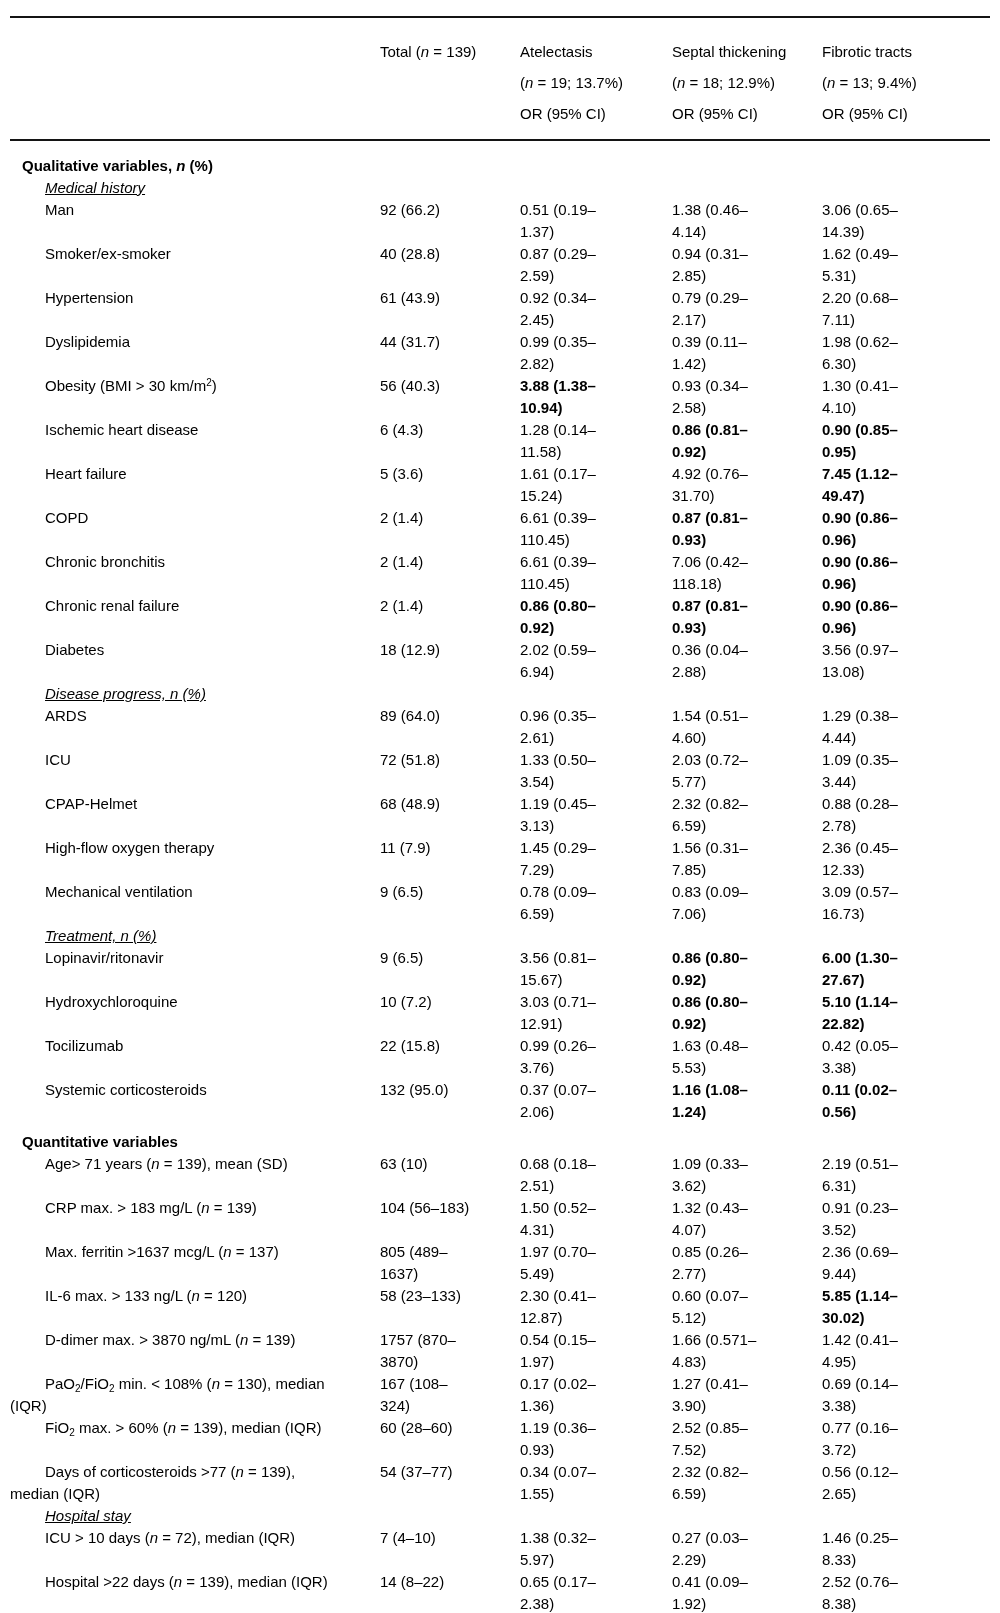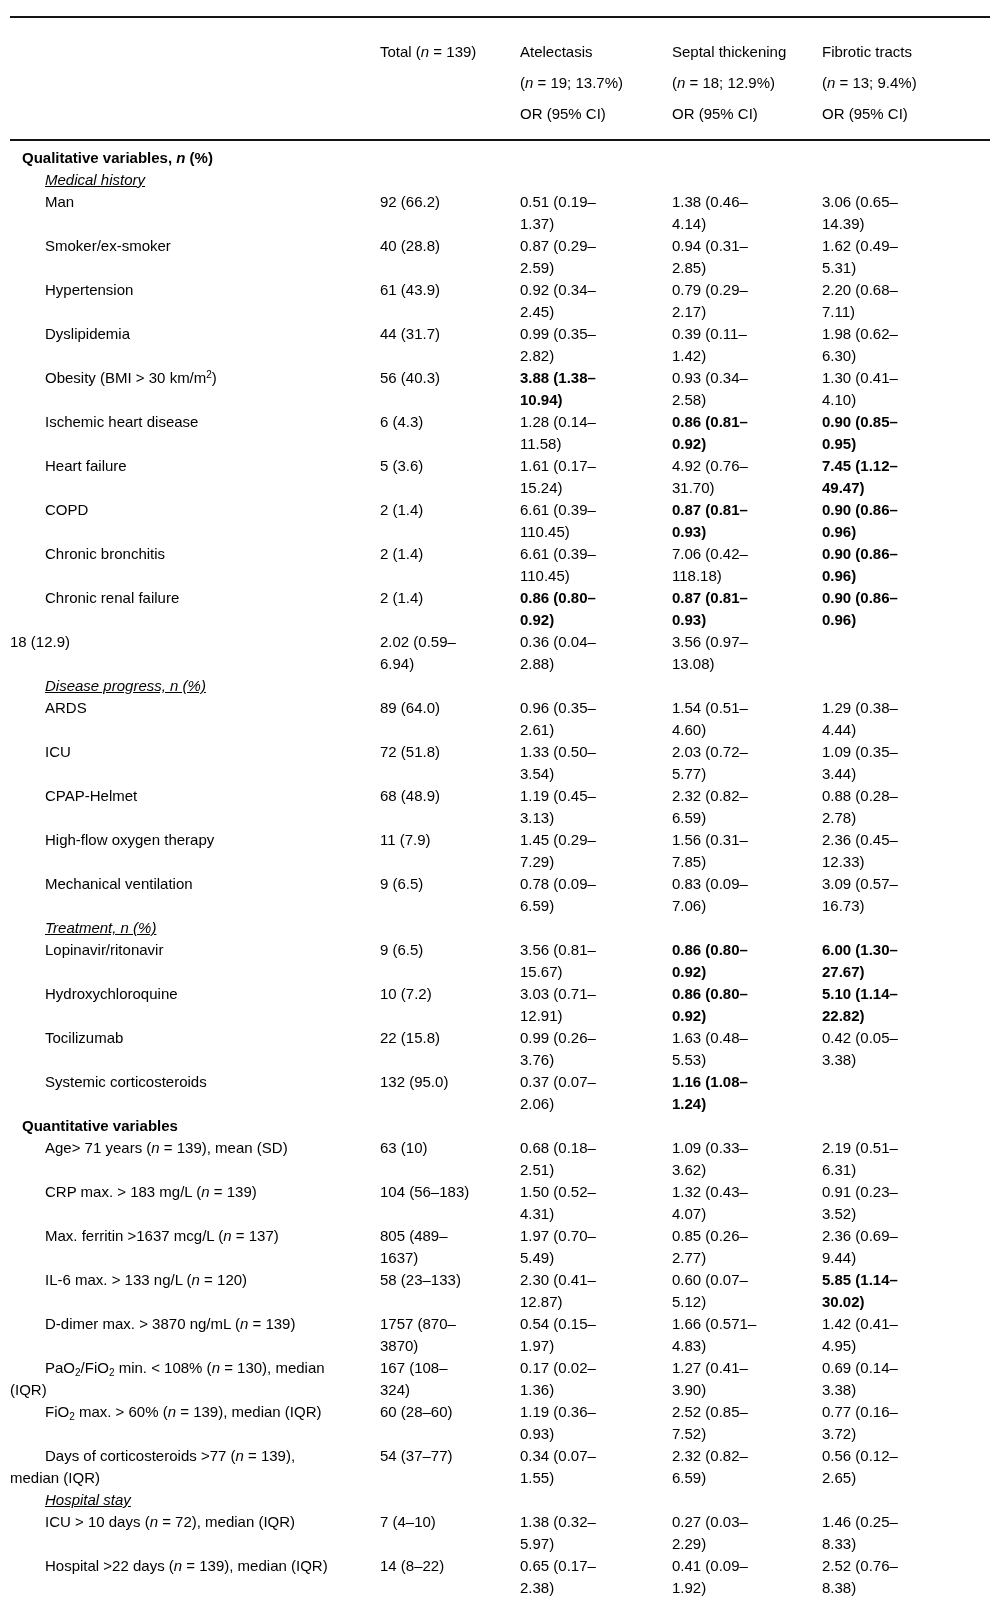--- a/index.html
+++ b/index.html
@@ -36,21 +36,21 @@
     display: grid;
     grid-template-columns: 370px 140px 152px 150px 168px;
     align-items: start;
   }
   .cell {
     line-height: 22px;
     white-space: pre-line;
     padding-right: 10px;
   }
   
-  .t-section .label { font-weight: bold; text-indent: 12px; }
+  .t-section .label { font-weight: bold; text-indent: 12px; margin-top: 8px; }
   .t-subsection .label { font-style: italic; text-indent: 35px; text-decoration: underline; }
   .t-subplain .label { text-indent: 35px; }
   .t-data .label { text-indent: 35px; }
   sub, sup { font-size: 10px; line-height: 0; }
   sup { vertical-align: 5px; }
   sub { vertical-align: -3px; }
   b { font-weight: bold; }
   i { font-style: italic; }
 </style>
 </head>
@@ -173,20 +173,21 @@
         <div class="cell label">Chronic renal failure</div>
         <div class="cell val">2 (1.4)</div>
         <div class="cell val"><b>0.86 (0.80–
 0.92)</b></div>
         <div class="cell val"><b>0.87 (0.81–
 0.93)</b></div>
         <div class="cell val"><b>0.90 (0.86–
 0.96)</b></div>
       </div>
       <div class="row t-data">
+        <div class="cell label">Diabetes</div>
         <div class="cell val">18 (12.9)</div>
         <div class="cell val">2.02 (0.59–
 6.94)</div>
         <div class="cell val">0.36 (0.04–
 2.88)</div>
         <div class="cell val">3.56 (0.97–
 13.08)</div>
       </div>
       <div class="row t-subsection">
         <div class="cell label">Disease progress, n (%)</div>
@@ -274,20 +275,22 @@
         <div class="cell val">0.42 (0.05–
 3.38)</div>
       </div>
       <div class="row t-data">
         <div class="cell label">Systemic corticosteroids</div>
         <div class="cell val">132 (95.0)</div>
         <div class="cell val">0.37 (0.07–
 2.06)</div>
         <div class="cell val"><b>1.16 (1.08–
 1.24)</b></div>
+        <div class="cell val"><b>0.11 (0.02–
+0.56)</b></div>
       </div>
       <div class="row t-section">
         <div class="cell label">Quantitative variables</div>
       </div>
       <div class="row t-data">
         <div class="cell label">Age&gt; 71 years (<i>n</i> = 139), mean (SD)</div>
         <div class="cell val">63 (10)</div>
         <div class="cell val">0.68 (0.18–
 2.51)</div>
         <div class="cell val">1.09 (0.33–

